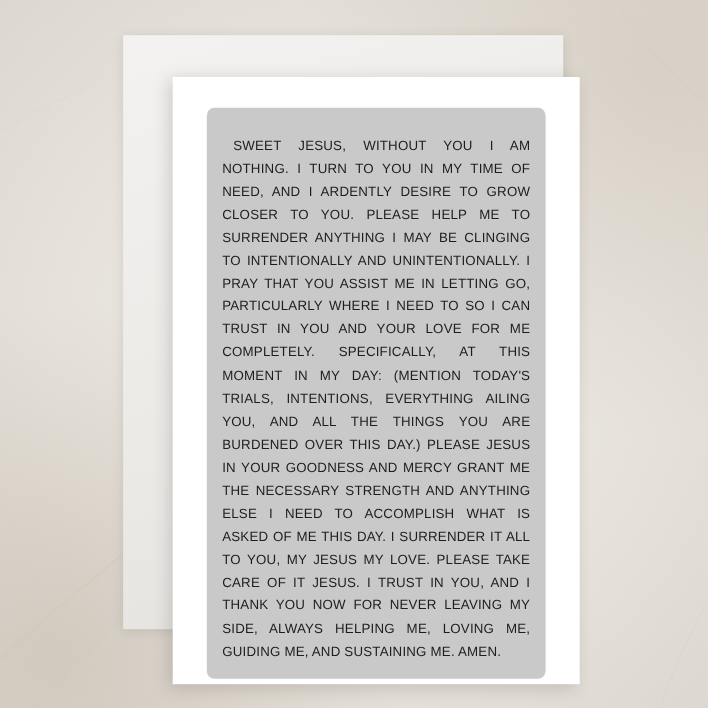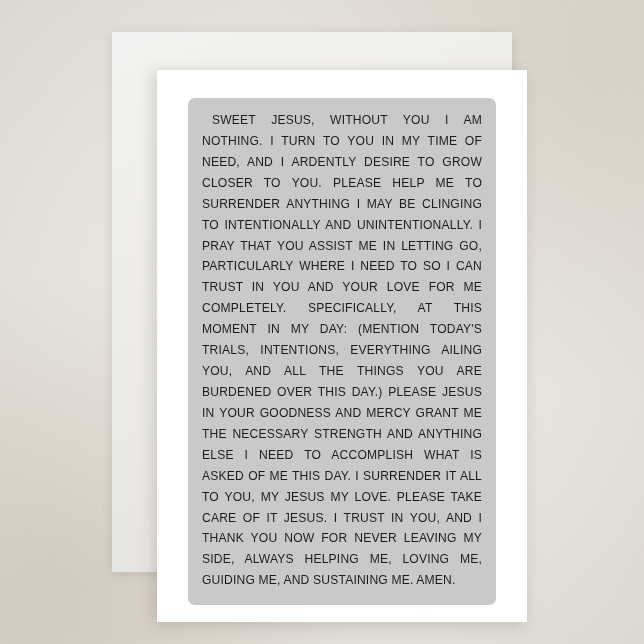--- a/index.html
+++ b/index.html
@@ -54,21 +54,21 @@
     box-shadow: -3px 3px 14px rgba(80,75,68,0.22);
   }
 
   .prayer-panel {
     position: absolute;
     left: 31px;
     top: 28px;
     width: 308px;
     background: #c9c9c9;
     border-radius: 7px;
-    padding: 12px 14px 14px 14px;
+    padding: 24px 14px 14px 14px;
     box-sizing: border-box;
   }
 
   .prayer-text {
     margin: 0;
     color: #1d1d1d;
     font-family: "Liberation Sans", sans-serif;
     font-size: 12.1px;
     line-height: 1.73;
     text-align: justify;

